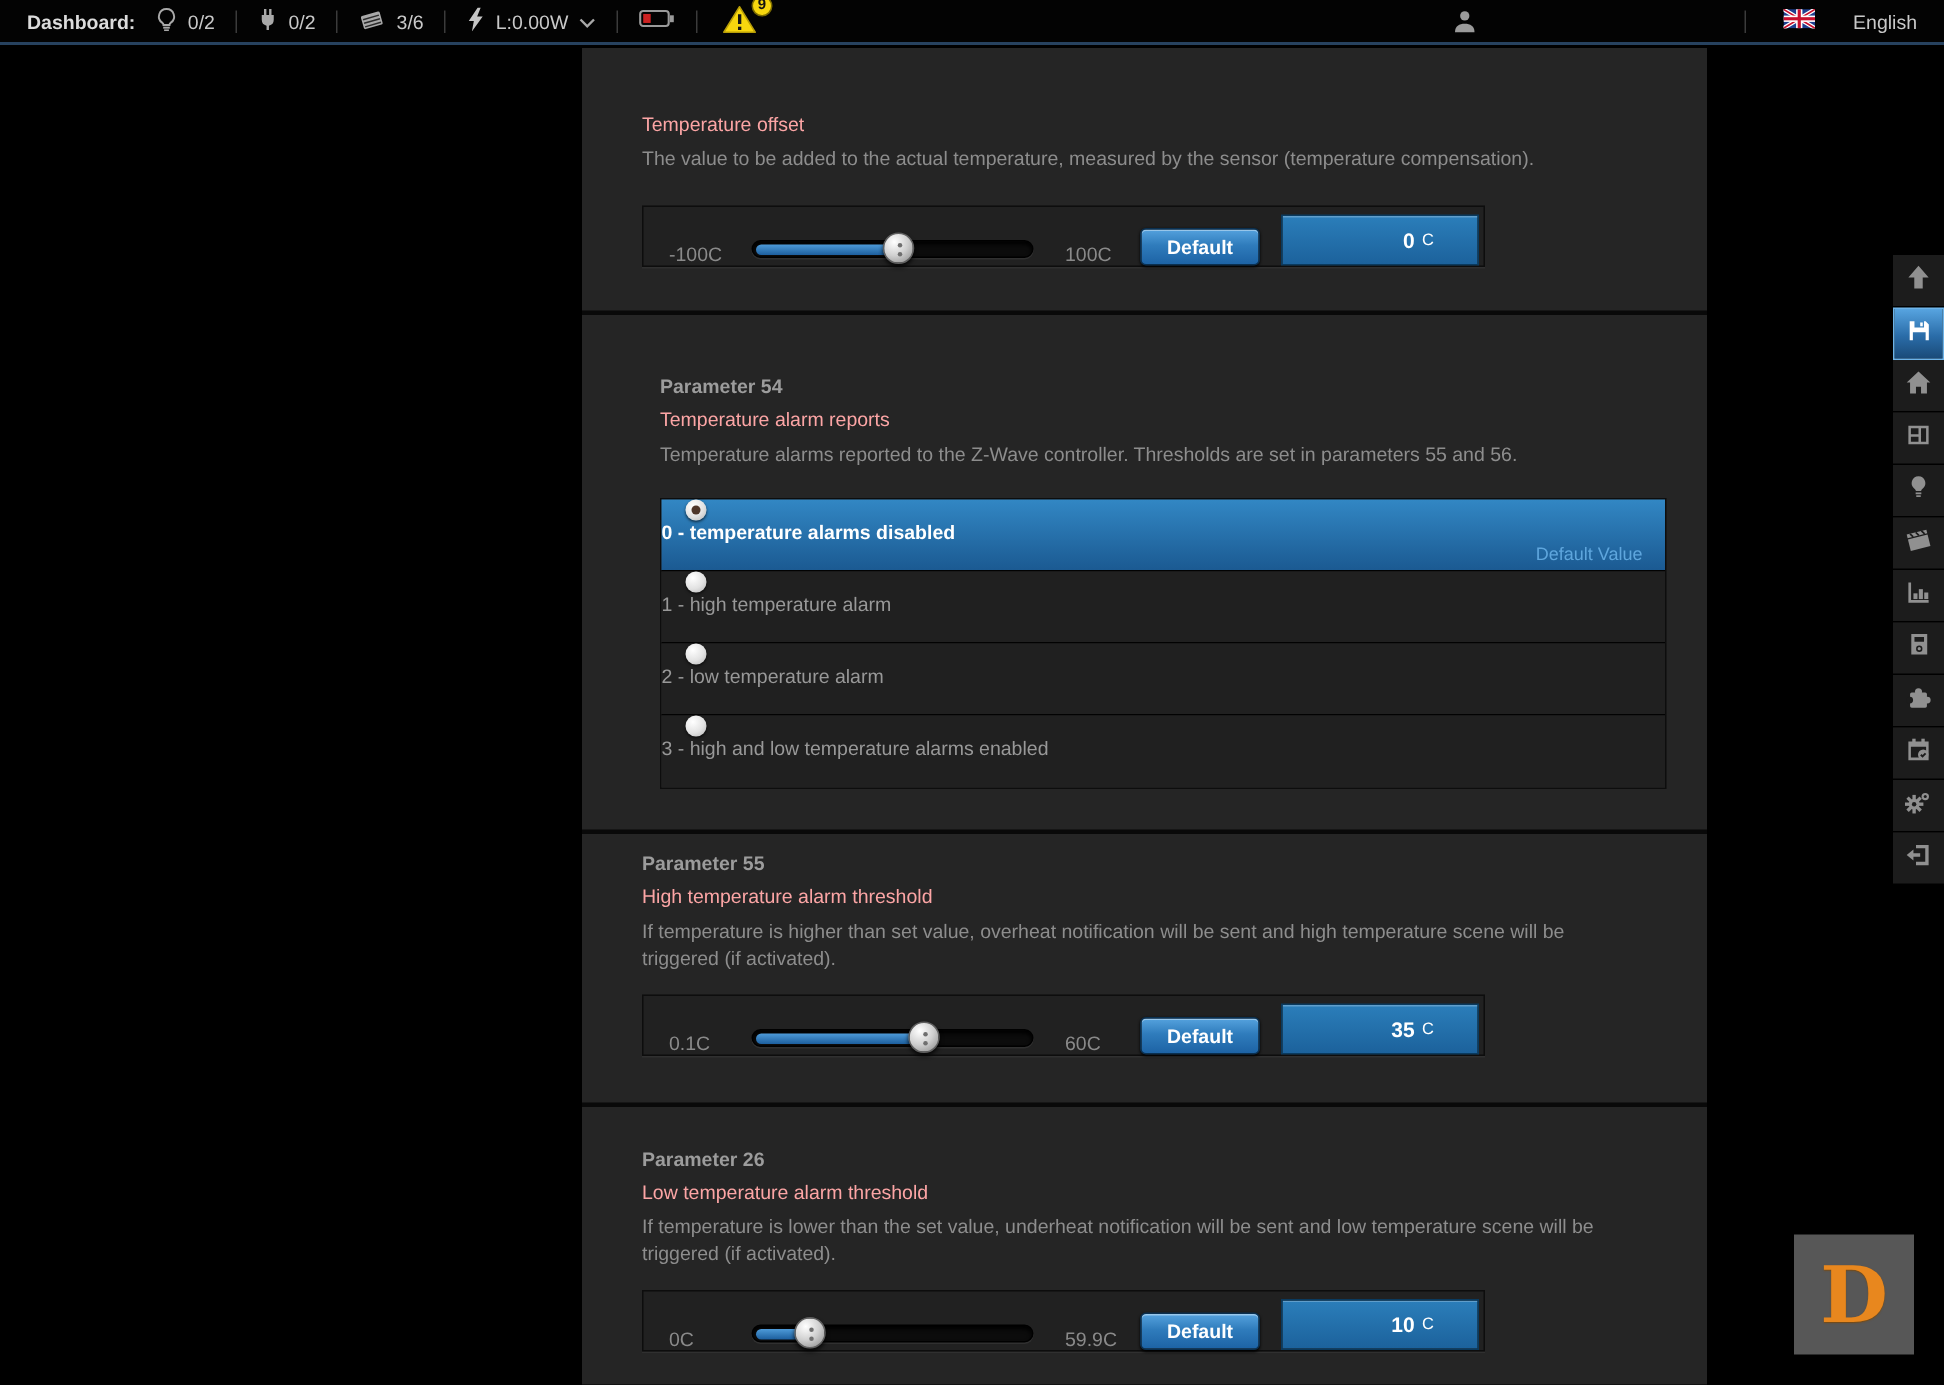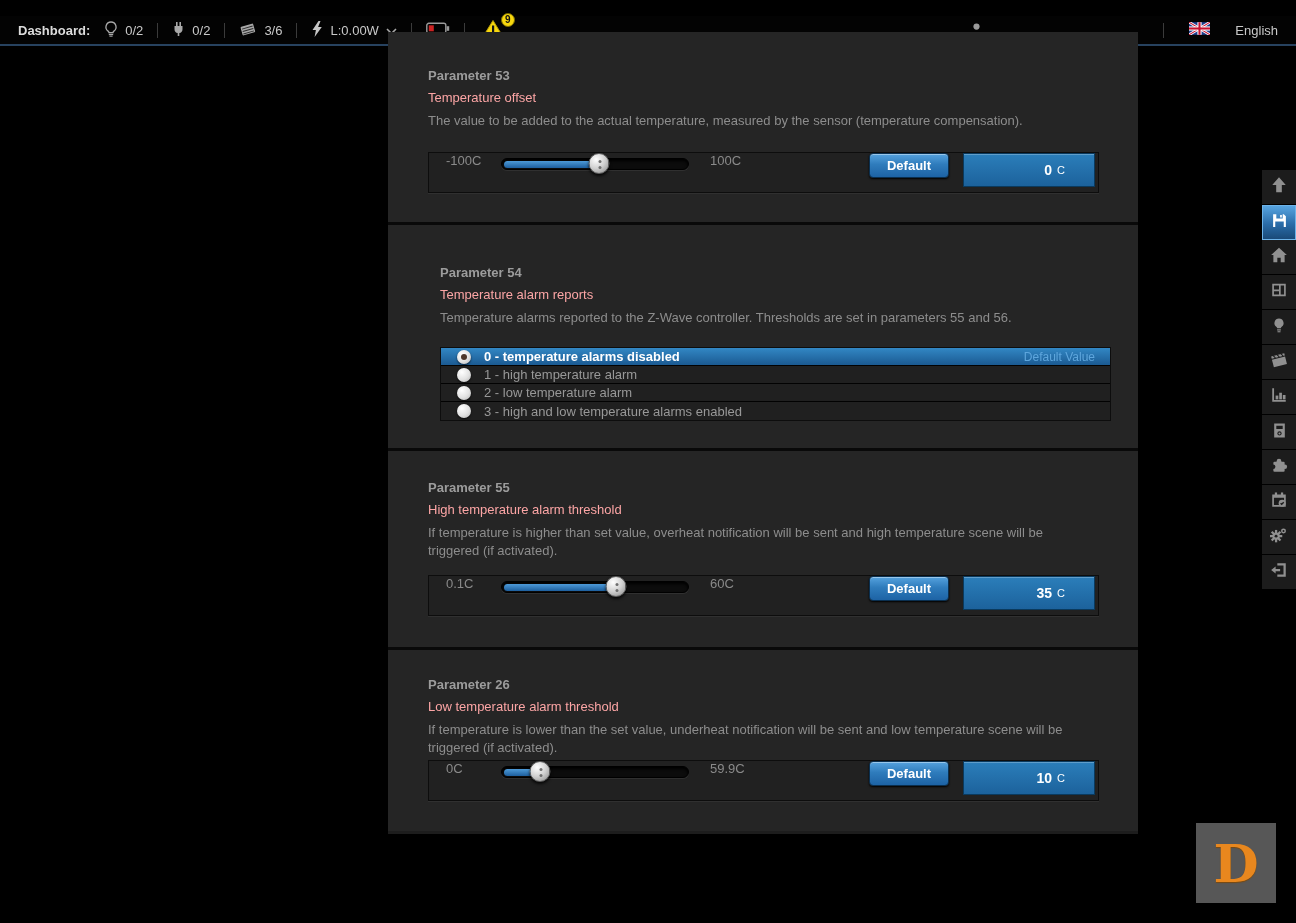--- a/index.html
+++ b/index.html
@@ -4,21 +4,21 @@
 <style>
   * { box-sizing: border-box; }
   html,body { margin:0; padding:0; }
   body {
     width:1296px; height:923px; position:relative; overflow:hidden;
     background:#000; font-family:"Liberation Sans", sans-serif;
   }
 
   
   .topbar {
-    position:absolute; top:16px; left:0; width:1296px; height:30px;
+    position:absolute; top:0; left:0; width:1296px; height:30px;
     background:#030303; border-bottom:2px solid #27425f;
     display:flex; align-items:center; color:#c9c9c9; font-size:13px;
   }
   .tb-title { font-weight:bold; color:#dcdcdc; margin-left:18px; }
   .tb-group { display:flex; align-items:center; gap:7px; margin-left:14px; }
   .tb-sep { width:1px; height:15px; background:#3b3b3b; margin-left:14px; }
   .tb-warning { position:relative; margin-left:16px; }
   .tb-badge {
     position:absolute; top:-6px; right:-10px; width:14px; height:14px;
     border-radius:50%; background:#f7d70e; border:1px solid #7a6a00;
@@ -30,24 +30,24 @@
 
   
   .content { position:absolute; left:388px; top:32px; width:750px; }
   .block { background:#252525; border-bottom:3px solid #090909; }
   .p-title { font-weight:bold; color:#9c9c9c; font-size:13px; margin:0 0 0 40px; padding-top:0; }
   .p-name  { color:#fca5a5; font-size:13px; margin:7px 0 0 40px; }
   .p-desc  { color:#8d8d8d; font-size:13px; line-height:18px; margin:7px 40px 0 40px; max-width:662px; }
 
   
   .ctl-row {
-    margin:22px 40px 0 40px; width:671px; height:41px;
+    margin:22px 40px 0 40px; width:562px; height:41px;
     background:#212121; border:1px solid #0d0d0d;
     box-shadow:0 1px 0 rgba(255,255,255,0.05);
-    display:flex; align-items:flex-start; padding:0 3px 0 17px;
+    display:flex; align-items:flex-end; padding:0 3px 0 17px;
   }
   .lbl-min { color:#8a8a8a; font-size:13px; width:55px; }
   .track-wrap { position:relative; width:188px; height:22px; }
   .track {
     position:absolute; top:5px; left:0; right:0; height:12px;
     background:#0c0c0c; border:1px solid #000; border-radius:7px;
     box-shadow: inset 0 2px 3px #000, 0 1px 0 rgba(255,255,255,0.07);
   }
   .fill {
     position:absolute; top:8px; left:3px; height:7px; width:var(--pct);
@@ -78,23 +78,23 @@
     box-shadow: inset 0 1px 0 rgba(255,255,255,0.25);
     color:#fff; display:flex; align-items:center; justify-content:flex-end;
     padding-right:29px;
   }
   .value-box .val { font-weight:bold; font-size:14px; }
   .value-box .unit { font-size:11px; margin-left:5px; }
 
   
   .radio-list { margin:20px 40px 0 40px; width:671px; border:1px solid #0d0d0d; }
   .radio-row {
-    height:18px; display:flex; align-items:center;
+    height:48px; display:flex; align-items:flex-start;
     background:#202020; border-bottom:1px solid #020202;
-    color:#989898; font-size:13px; cursor:pointer;
+    color:#989898; font-size:13px; cursor:pointer;flex-direction:column;
   }
   .radio-row:last-child { border-bottom:none; }
   .radio-row.selected {
     background:linear-gradient(#3287c4,#1b5a92); color:#fff; font-weight:bold;
   }
   .radio {
     position:relative; width:14px; height:14px; border-radius:50%;
     margin:0 13px 0 16px; flex:none;
     background:radial-gradient(circle at 35% 30%, #ffffff, #e2e2e2 55%, #b4b4b4);
     box-shadow:0 1px 2px rgba(0,0,0,0.7);
@@ -229,21 +229,20 @@
           <rect y="5" width="20" height="2" fill="#c8102e"></rect>
         </svg>
     </span>
     <span>English</span>
   </span>
 </div>
 
 <div class="content">
 
   <div class="block" style="padding:36px 0 29px 0;">
-    <div class="p-title">Parameter 53</div>
     <div class="p-name">Temperature offset</div>
     <div class="p-desc">The value to be added to the actual temperature, measured by the sensor (temperature compensation).</div>
     <div class="ctl-row">
       <span class="lbl-min">-100C</span>
       <span class="track-wrap" style="--pct: 52%;">
         <span class="track"></span>
         <span class="fill"></span>
         <span class="handle"></span>
       </span>
       <span class="lbl-max">100C</span>
@@ -274,21 +273,21 @@
         <span class="radio"></span>
         <span>2 - low temperature alarm</span>
       </div>
       <div class="radio-row">
         <span class="radio"></span>
         <span>3 - high and low temperature alarms enabled</span>
       </div>
     </div>
   </div>
 
-  <div class="block" style="padding:29px 0 31px 0;">
+  <div class="block" style="padding:12px 0 31px 0;">
     <div class="p-title">Parameter 55</div>
     <div class="p-name">High temperature alarm threshold</div>
     <div class="p-desc">If temperature is higher than set value, overheat notification will be sent and high temperature scene will be triggered (if activated).</div>
     <div class="ctl-row" style="margin-top:15px;">
       <span class="lbl-min">0.1C</span>
       <span class="track-wrap" style="--pct: 61%;">
         <span class="track"></span>
         <span class="fill"></span>
         <span class="handle"></span>
       </span>
@@ -299,21 +298,21 @@
         <span class="val">35</span>
         <span class="unit">C</span>
       </span>
     </div>
   </div>
 
   <div class="block" style="padding:27px 0 30px 0; border-bottom:none;">
     <div class="p-title">Parameter 26</div>
     <div class="p-name">Low temperature alarm threshold</div>
     <div class="p-desc">If temperature is lower than the set value, underheat notification will be sent and low temperature scene will be triggered (if activated).</div>
-    <div class="ctl-row" style="margin-top:3px;">
+    <div class="ctl-row" style="margin-top:15px;">
       <span class="lbl-min">0C</span>
       <span class="track-wrap" style="--pct: 21%;">
         <span class="track"></span>
         <span class="fill"></span>
         <span class="handle"></span>
       </span>
       <span class="lbl-max">59.9C</span>
       <span class="flex-sp"></span>
       <button class="btn-default">Default</button>
       <span class="value-box">

